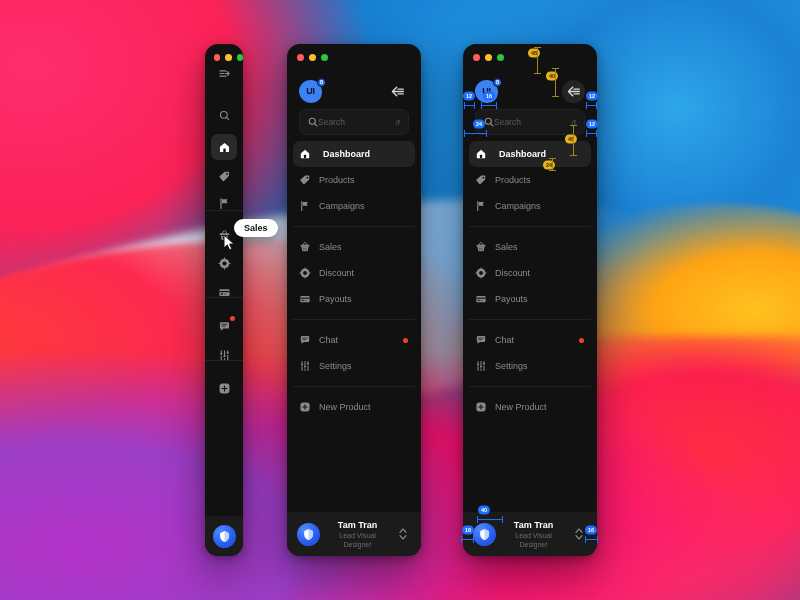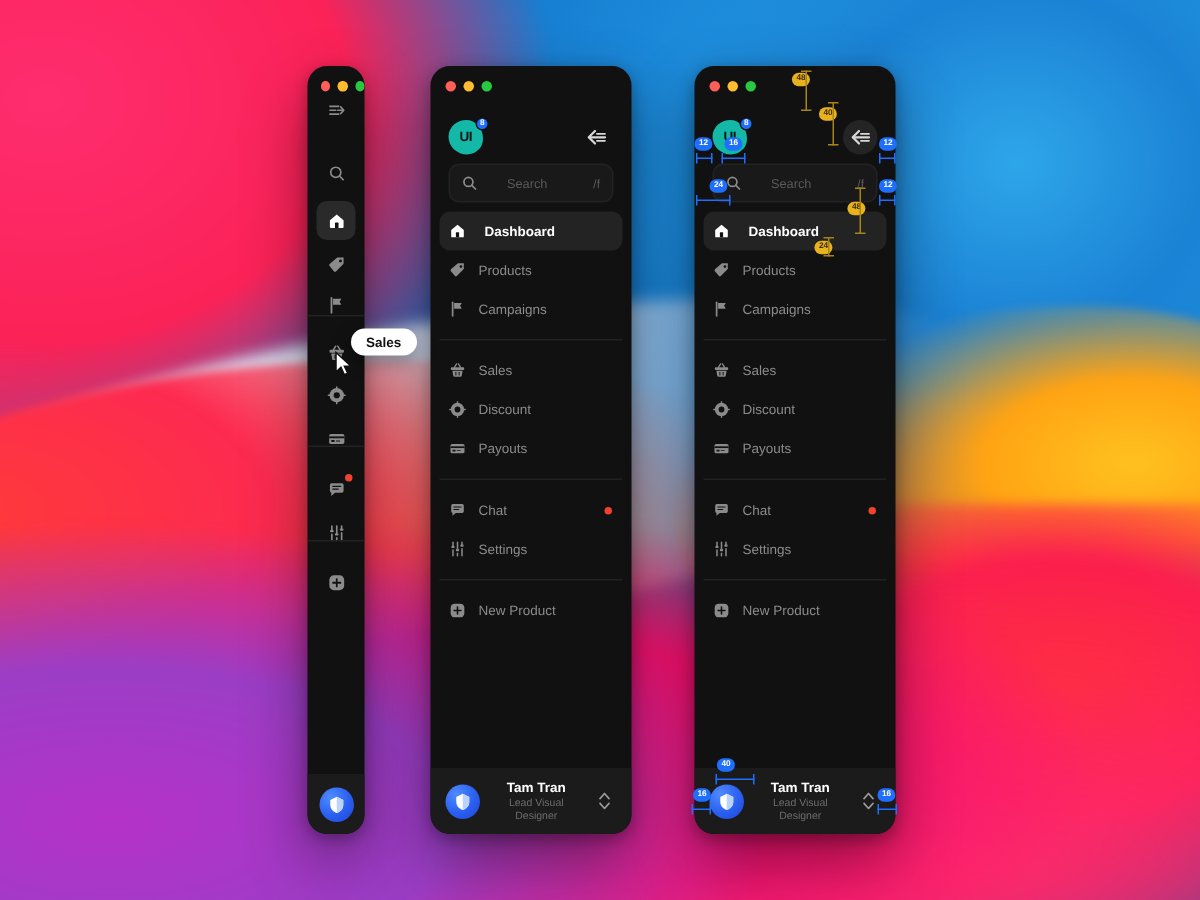--- a/index.html
+++ b/index.html
@@ -105,41 +105,41 @@
   .rail-btn.active { background:#2a2a2a; }
   .rail-sep { width:100%; height:1px; background:#222; }
 
   
   .pnl-head {
     display:flex; align-items:center; justify-content:space-between;
     padding:12px 12px 0 12px; height:48px;
   }
   .logo-wrap { position:relative; width:23px; height:23px; }
   .logo-blob {
-    width:23px; height:23px; background:#14b8a6;
+    width:23px; height:23px; background:#3b82f6;
     border-radius:52% 48% 46% 54%/48% 54% 46% 52%;
     display:flex; align-items:center; justify-content:center;
     font-size:9px; font-weight:bold; color:#111; letter-spacing:-0.3px;
   }
   .logo-badge {
     position:absolute; right:-4px; top:-2px;
     background:#1e6fff; color:#fff; font-size:5.5px; font-weight:bold;
     min-width:9px; height:9px; border-radius:5px;
     display:flex; align-items:center; justify-content:center;
     border:1.2px solid #111; padding:0 1px;
   }
   .collapse-btn {
     width:23px; height:23px; border-radius:50%;
     display:flex; align-items:center; justify-content:center;
   }
 
   .search-box {
     margin:0 12px; height:26px; background:#191919;
     border:1px solid #232323; border-radius:7px;
-    display:flex; align-items:center; gap:20px; padding:0 8px;
+    display:flex; align-items:center; gap:0; padding:0 8px;
   }
   .search-ph { flex:1; color:#5b5b5b; font-size:8.5px; }
   .search-kbd { color:#5b5b5b; font-size:8px; }
 
   .nav { padding:6px 6px 0 6px; }
   .nav-item {
     display:flex; align-items:center; gap:8px;
     height:26px; padding:0 6px; border-radius:7px;
     color:#8b8b8b; font-size:9px; position:relative;
   }

